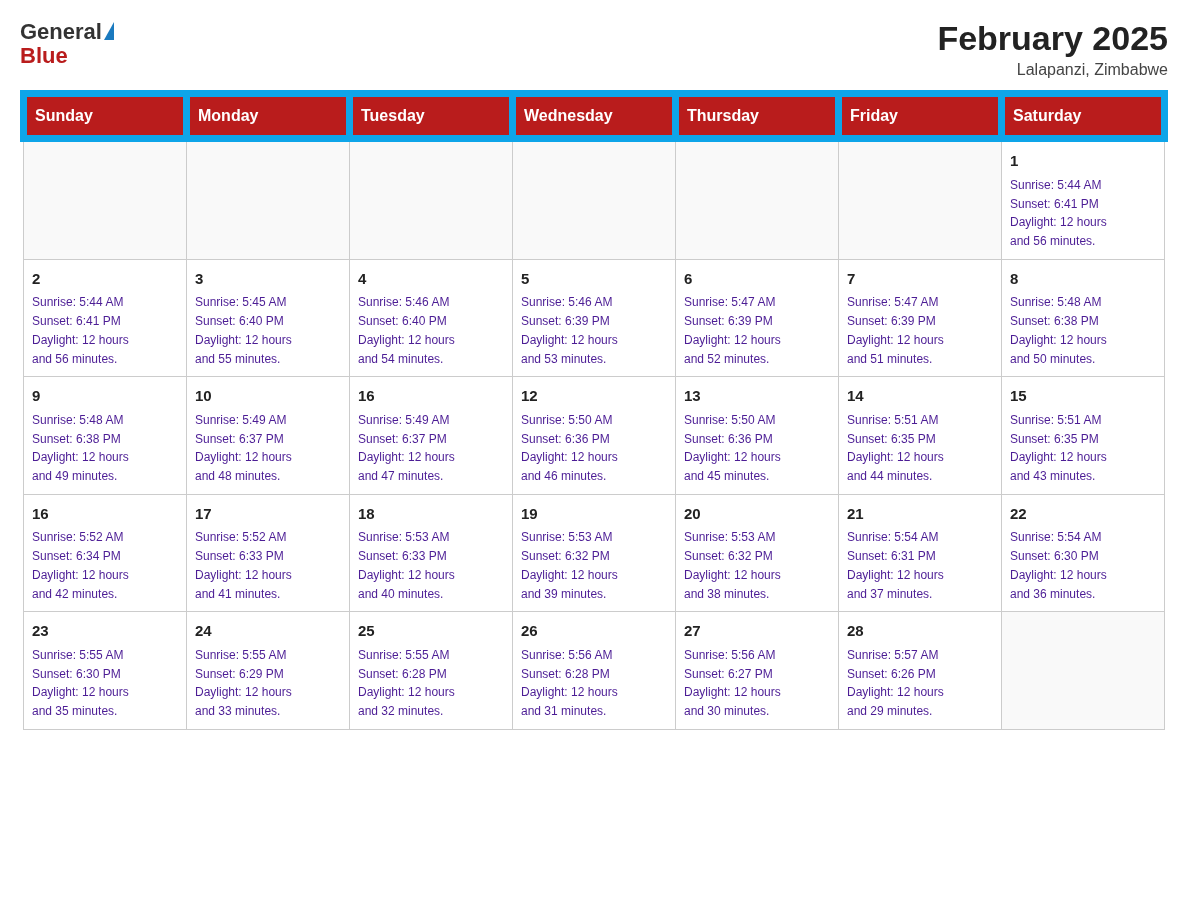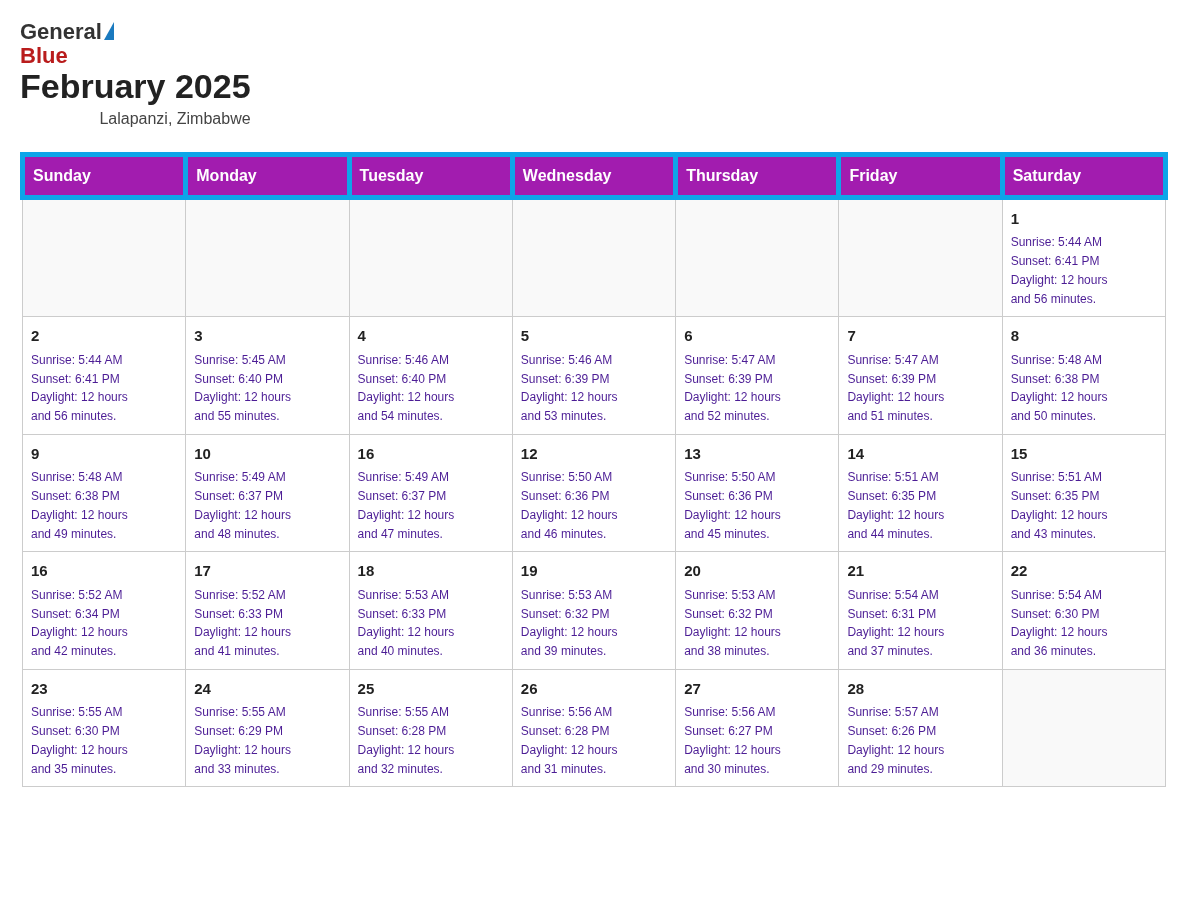--- a/index.html
+++ b/index.html
@@ -7,22 +7,21 @@
       font-family: Arial, sans-serif;
       background: #fff;
       padding: 20px;
       width: 1188px;
       min-height: 918px;
     }
     .header {
       display: flex;
       justify-content: space-between;
       align-items: flex-start;
-      margin-bottom: 24px;
-      flex-direction: column;
+      margin-bottom: 11px;
     }
     .logo {
       display: flex;
       align-items: center;
       gap: 4px;
     }
     .logo-text-general {
       font-size: 22px;
       font-weight: bold;
       color: #333;
@@ -52,27 +51,27 @@
     .calendar-subtitle {
       font-size: 16px;
       color: #444;
       margin-top: 4px;
     }
     .calendar {
       width: 100%;
       border-collapse: collapse;
     }
     .calendar thead tr th {
-      background-color: #a21caf;
+      background-color: #b91c1c;
       color: #fff;
       padding: 10px 8px;
       text-align: left;
       font-size: 16px;
       font-weight: bold;
-      border: 5px solid #0ea5e9;
+      border: 7px solid #0ea5e9;
     }
     .calendar tbody tr td {
       vertical-align: top;
       padding: 8px;
       border: 1px solid #ccc;
       width: calc(100% / 7);
       min-height: 110px;
       font-size: 12.5px;
       color: #333;
       line-height: 1.5;

